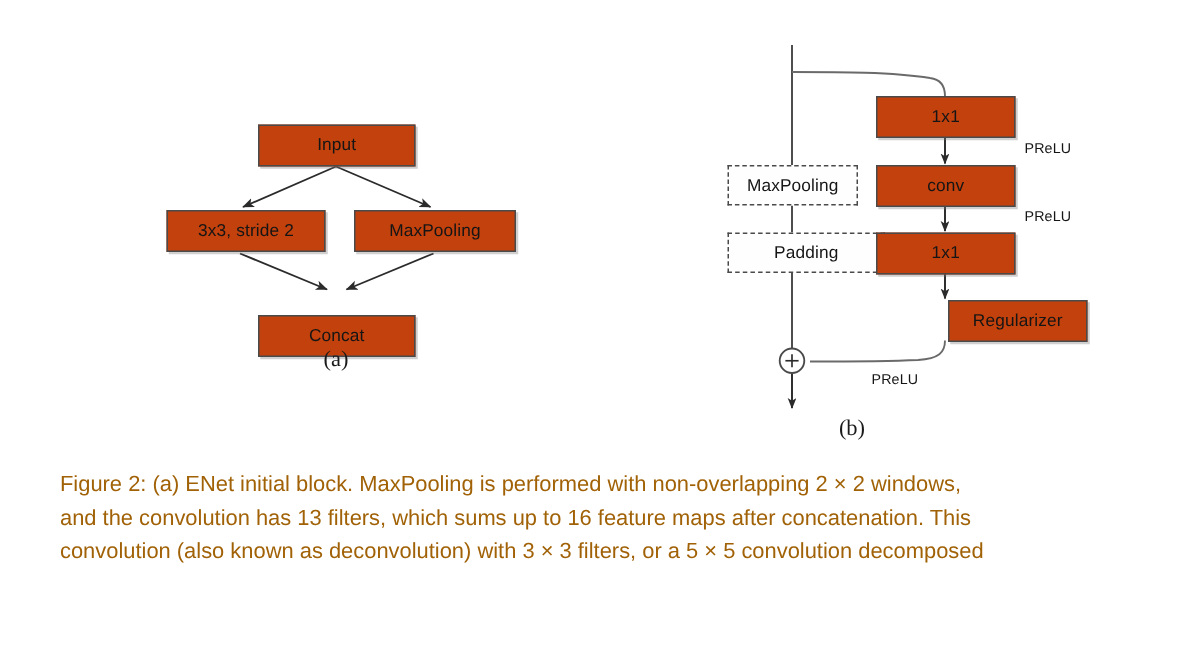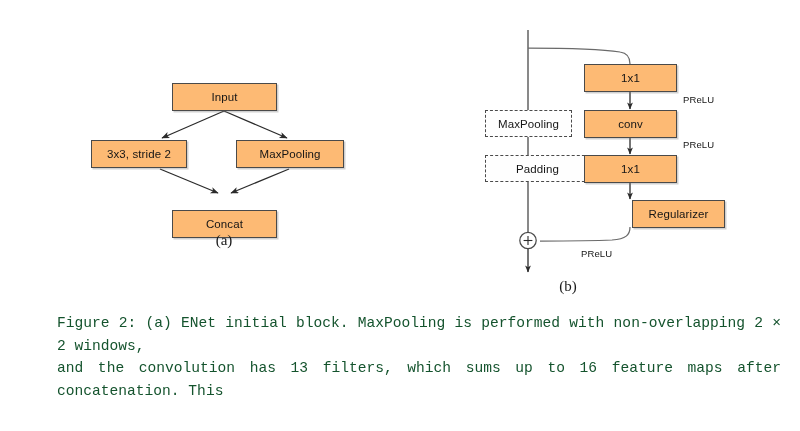--- a/index.html
+++ b/index.html
@@ -15,21 +15,21 @@
     background: #ffffff;
     overflow: hidden;
     font-family: "Liberation Serif", serif;
     color: #1a1a1a;
   }
 
   
   .box {
     position: absolute;
     box-sizing: border-box;
-    background: #fdba74;
+    background: #c2410c;
     border: 1.3px solid #4a4a4a;
     display: flex;
     align-items: center;
     justify-content: center;
     font-family: "Liberation Sans", sans-serif;
     font-size: 11.5px;
     color: #151515;
     letter-spacing: .1px;
     box-shadow: 1.5px 1.5px 0 rgba(120,120,120,.35);
     white-space: nowrap;
@@ -66,27 +66,27 @@
     font-size: 9.5px;
     color: #151515;
     white-space: nowrap;
     letter-spacing: .1px;
     margin-left: 48px;
   }
 
   
   #caption {
     position: absolute;
-    left: 57px;
+    left: 40px;
     top: 312px;
     width: 724px;
-    font-family: Liberation Mono, monospace;
+    font-family: Liberation Sans, sans-serif;
     font-size: 14.6px;
     line-height: 22.5px;
-    color: #14532d;
+    color: #a16207;
     text-align: justify;
     text-justify: inter-word;
   }
   .cap-line { display: block; }
 </style>
 </head>
 <body>
 
 <div id="page">
 
@@ -103,21 +103,21 @@
 
       <line x1="224" y1="111" x2="287" y2="138" stroke="#2b2b2b" stroke-width="1.25" marker-end="url(#arrA)"></line>
 
       <line x1="160" y1="169" x2="218" y2="193" stroke="#2b2b2b" stroke-width="1.25" marker-end="url(#arrA)"></line>
 
       <line x1="289" y1="169" x2="231" y2="193" stroke="#2b2b2b" stroke-width="1.25" marker-end="url(#arrA)"></line>
     </svg>
 
     <div class="box" style="left:172px; top:83px; width:105px; height:28px;">Input</div>
 
-    <div class="box" style="left:91px; top:140px; width:96px; height:28px;">3x3, stride 2</div>
+    <div class="box" style="left:111px; top:140px; width:106px; height:28px;">3x3, stride 2</div>
 
     <div class="box" style="left:236px; top:140px; width:108px; height:28px;">MaxPooling</div>
 
     <div class="box" style="left:172px; top:195px; width:105px; height:28px;margin-top:15px;">Concat</div>
 
     <div class="subfig-label" style="left:189px; top:232px; width:70px;">(a)</div>
   </div>
 
   <div>
 
@@ -168,15 +168,16 @@
     <div class="edge-label" style="left:635px; top:139px;">PReLU</div>
 
     <div class="edge-label" style="left:533px; top:248px;">PReLU</div>
 
     <div class="subfig-label" style="left:533px; top:278px; width:70px;">(b)</div>
   </div>
 
   <div id="caption">
     <span class="cap-line">Figure 2: (a) ENet initial block. MaxPooling is performed with non-overlapping 2 × 2 windows,</span>
     <span class="cap-line">and the convolution has 13 filters, which sums up to 16 feature maps after concatenation. This</span>
+    <span class="cap-line">convolution (also known as deconvolution) with 3 × 3 filters, or a 5 × 5 convolution decomposed</span>
   </div>
 
 </div>
 
 </body></html>

